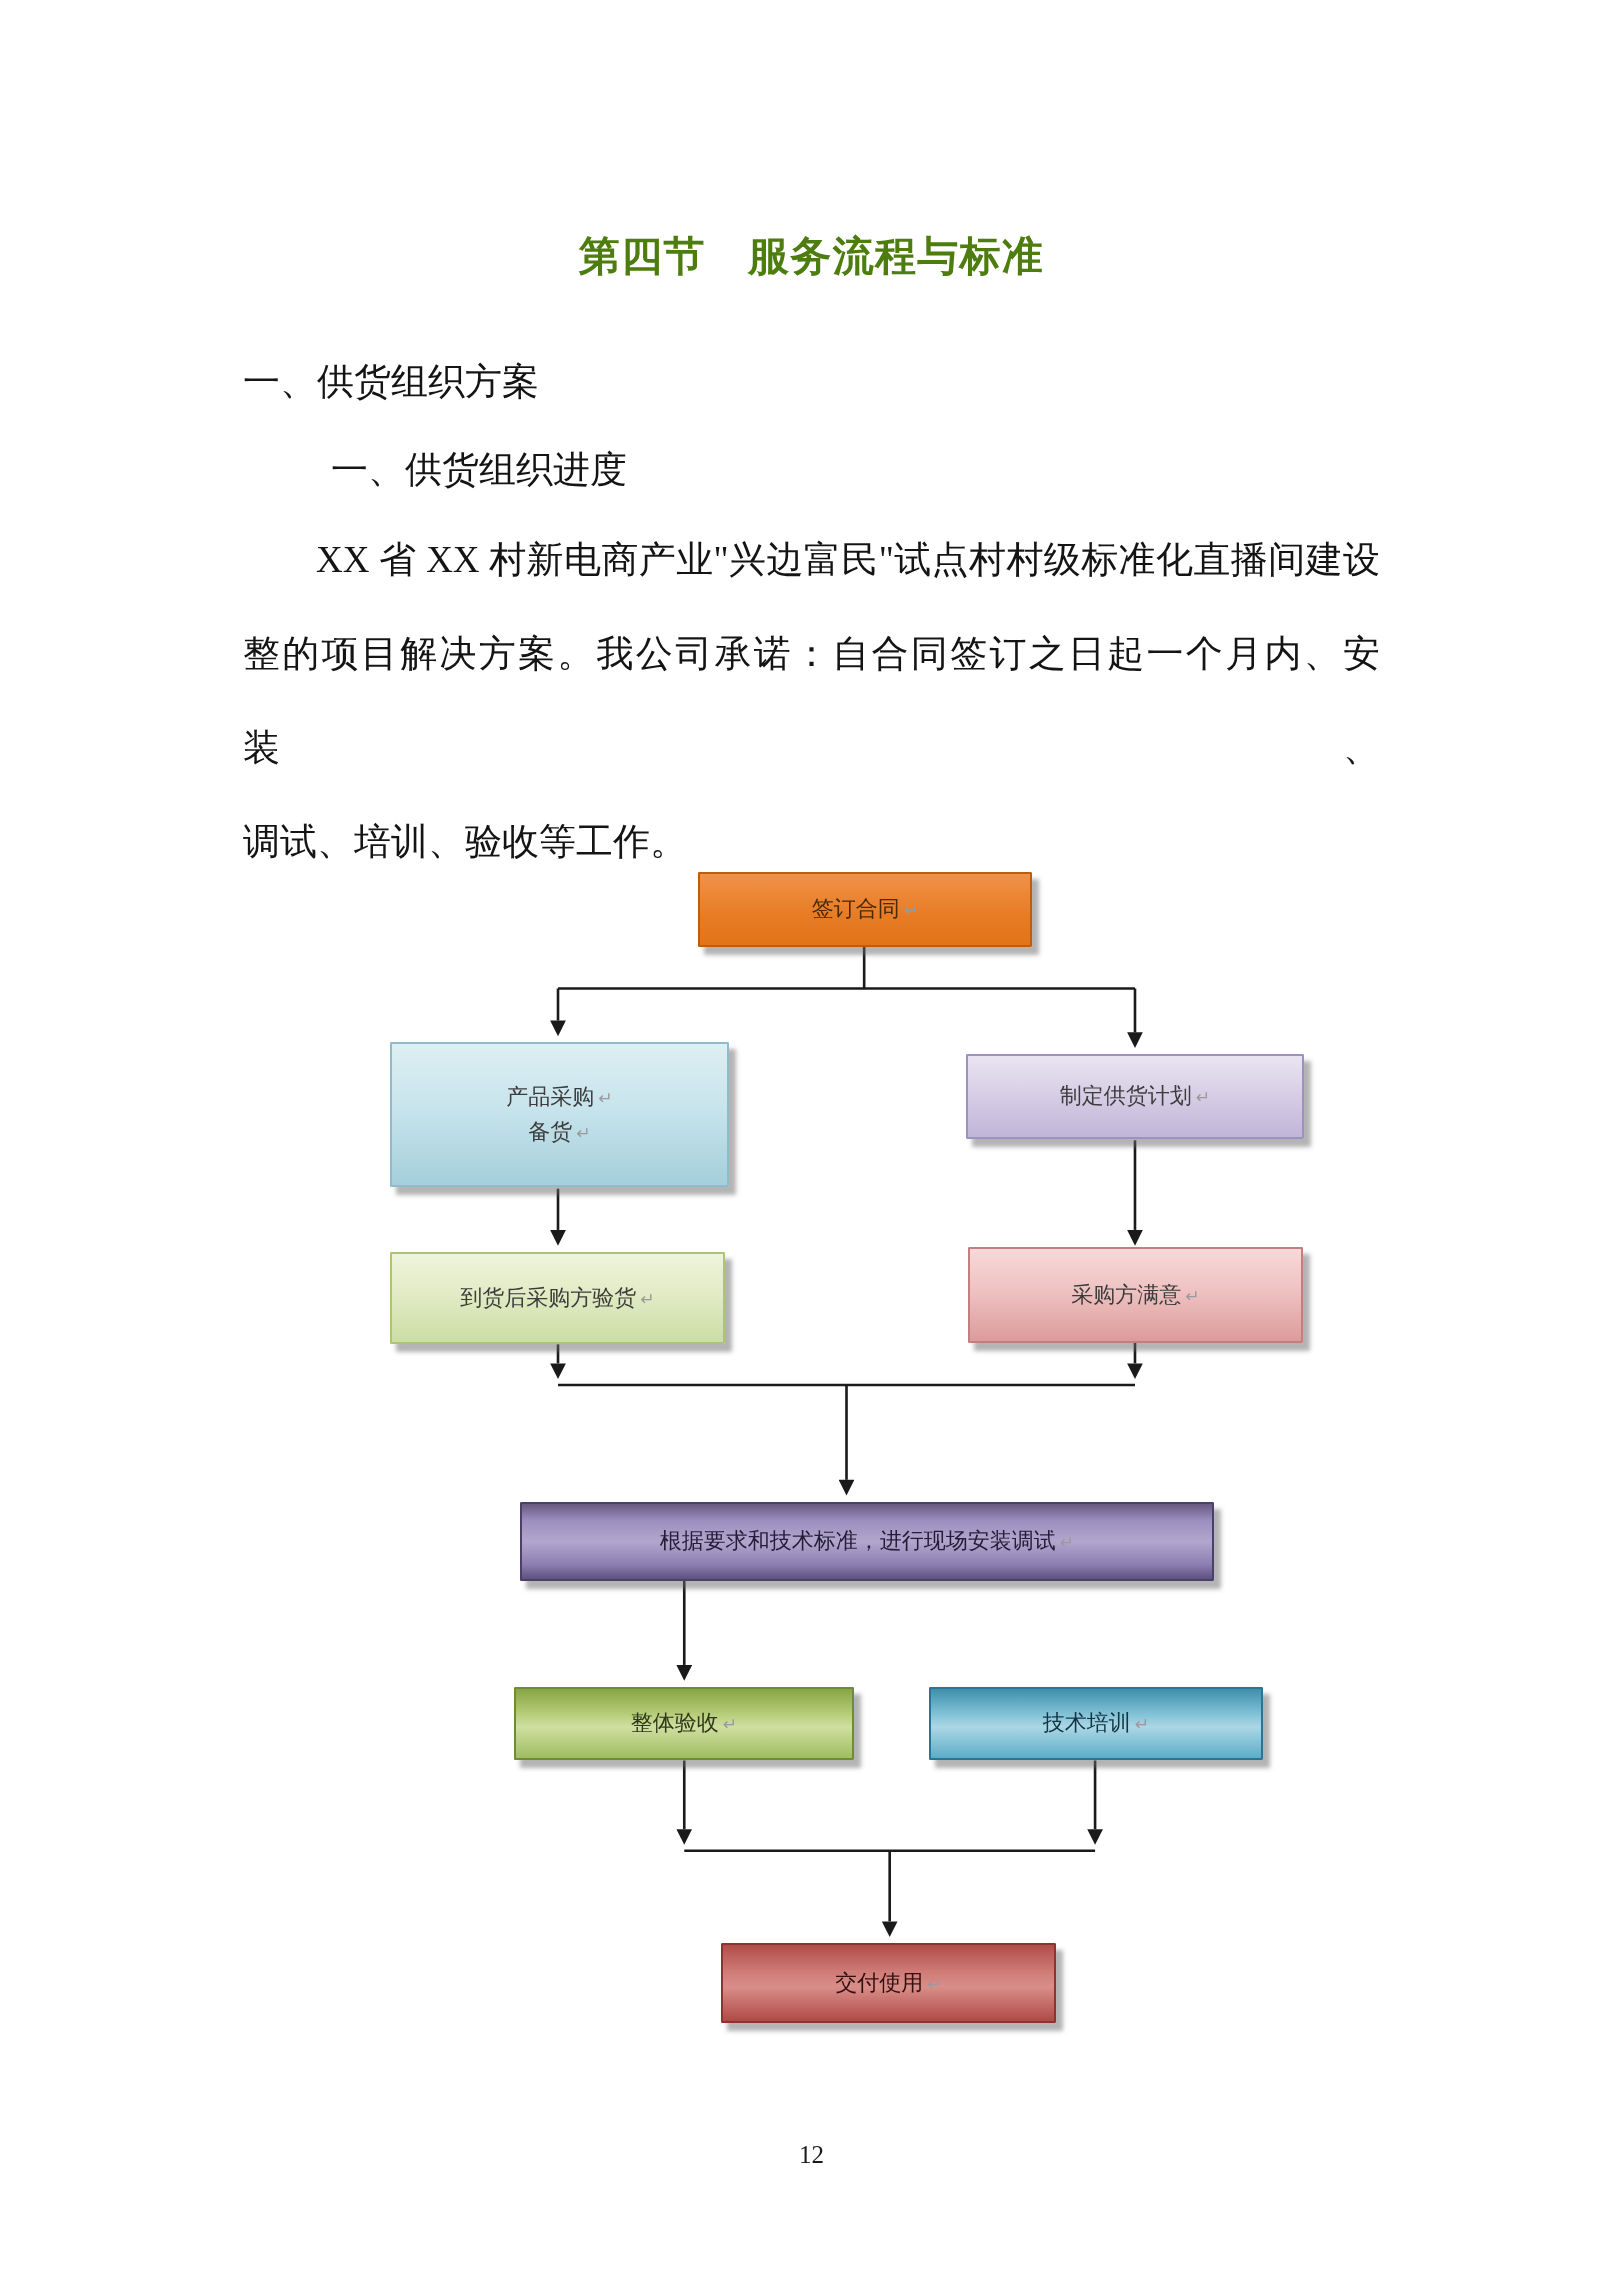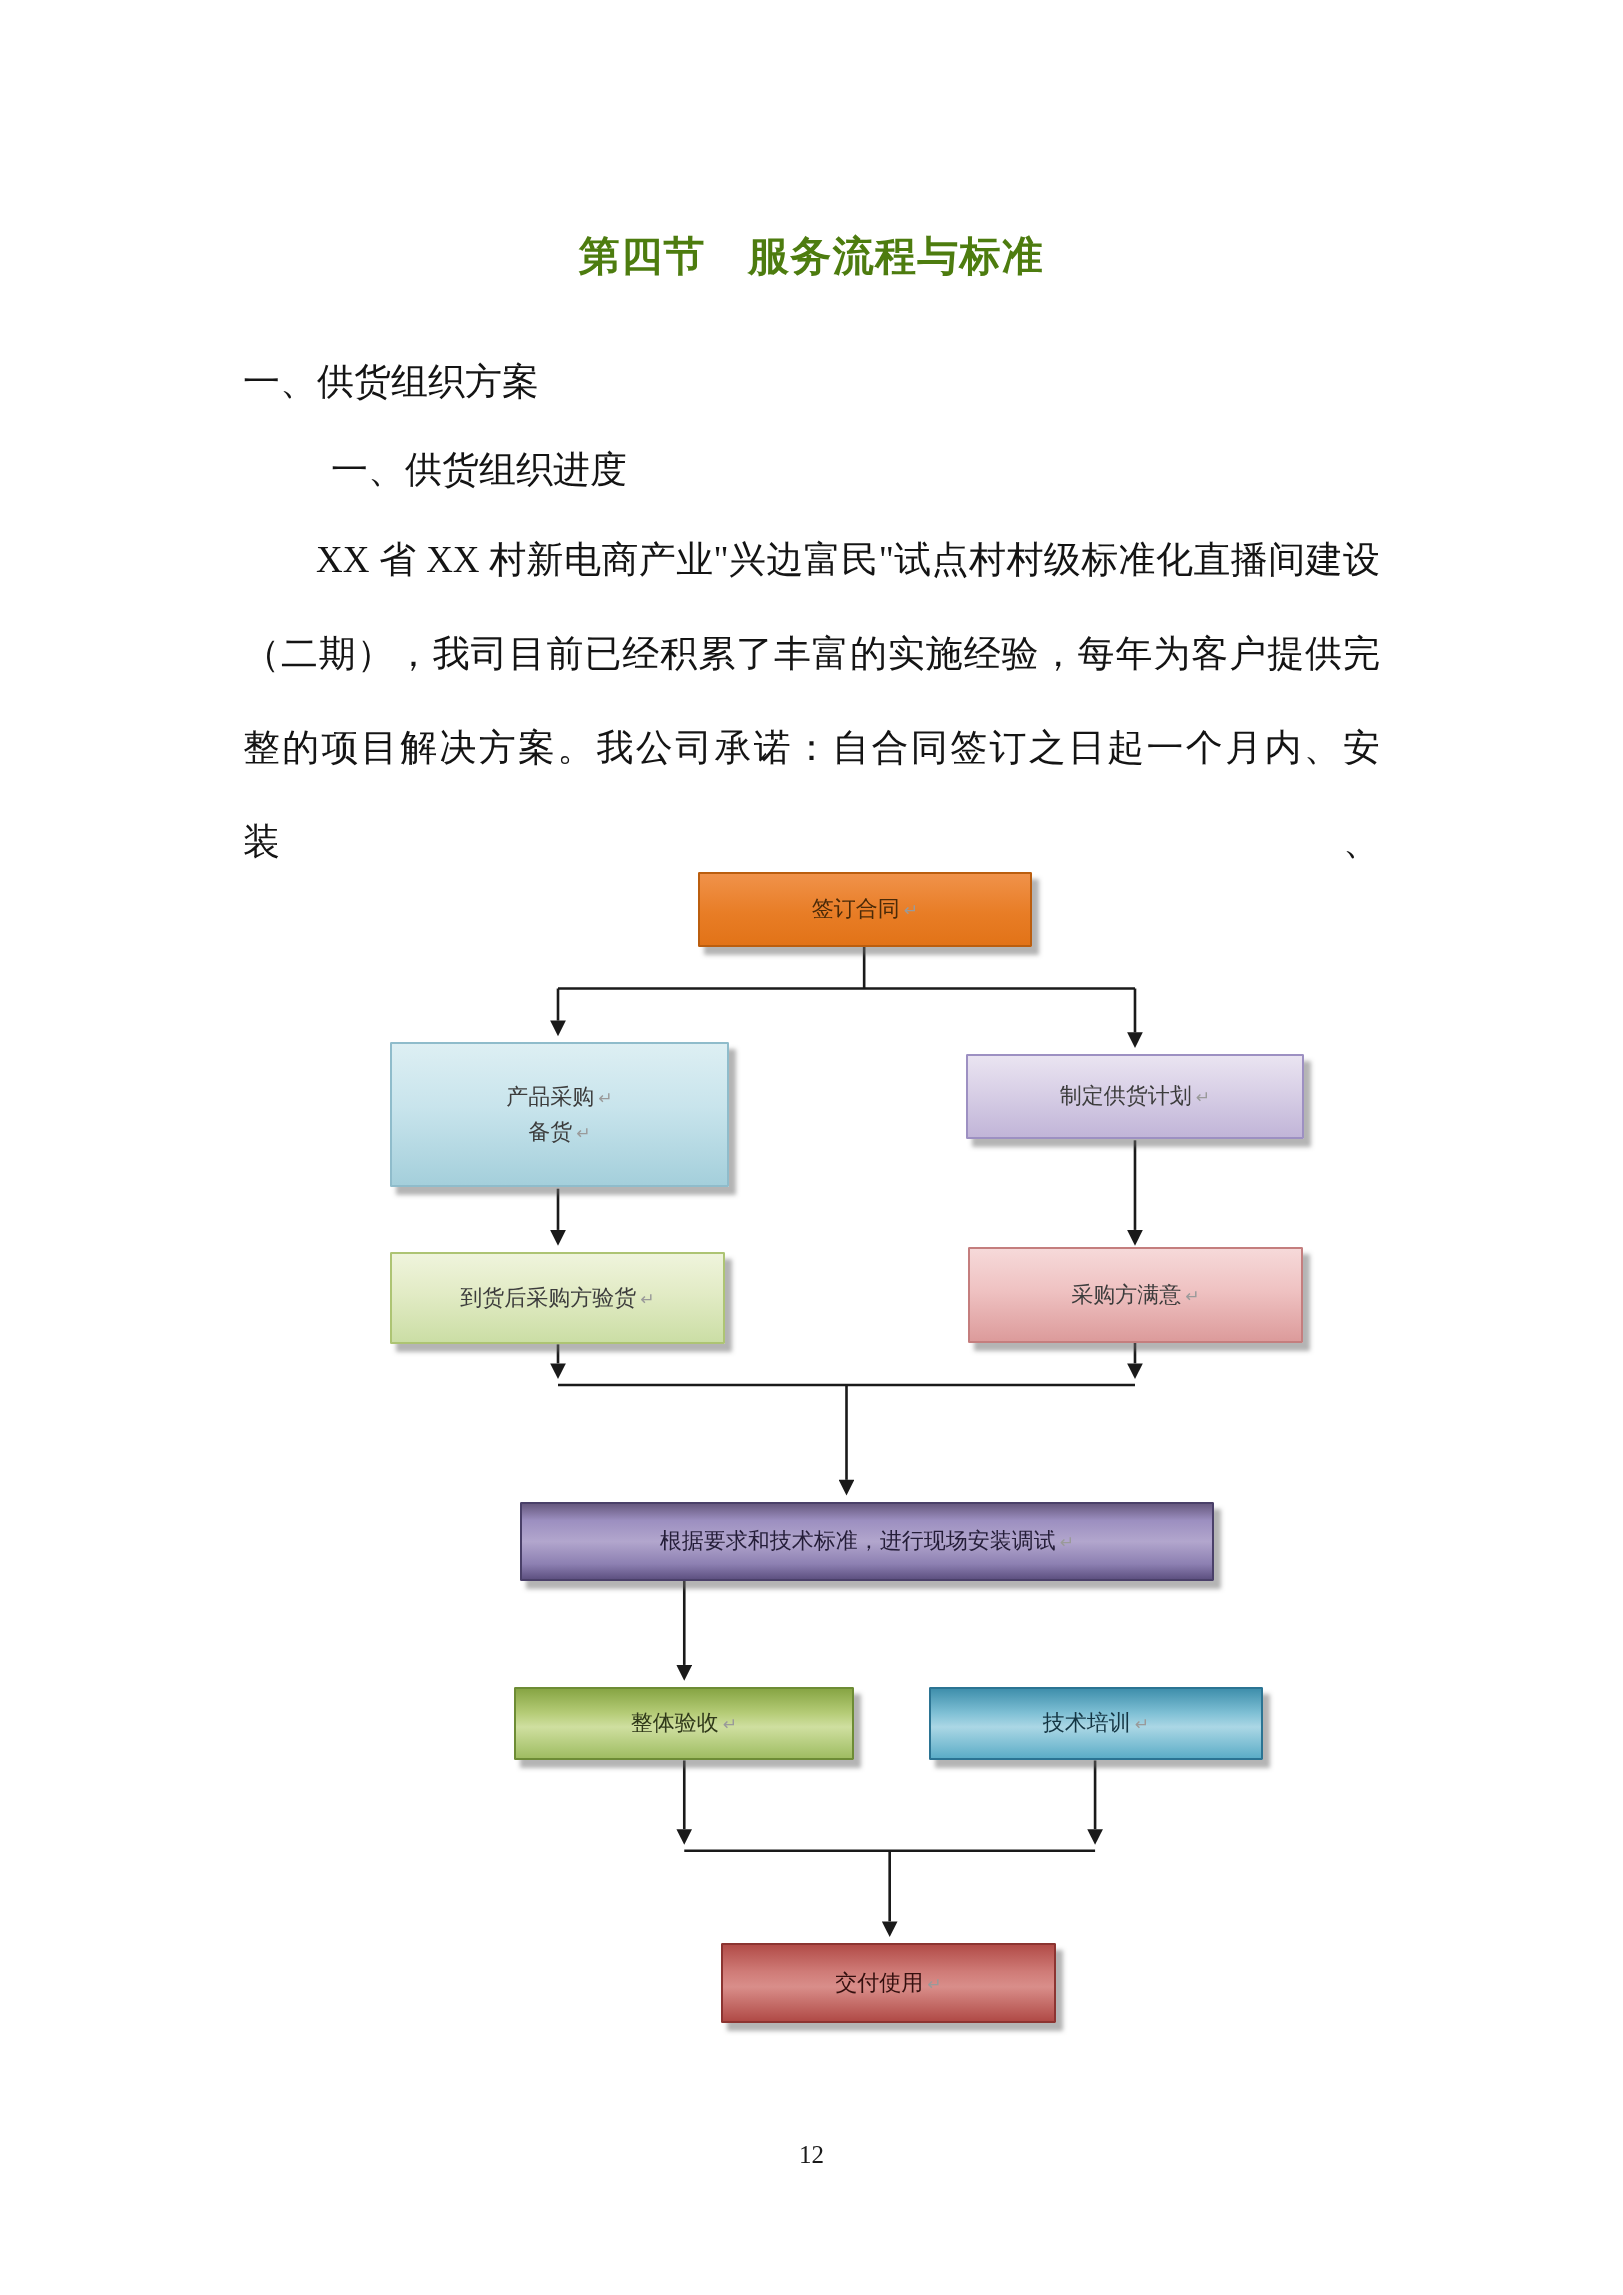--- a/index.html
+++ b/index.html
@@ -47,22 +47,22 @@
 </style>
 </head>
 <body>
 
 <div class="abs doc-title">第四节　服务流程与标准</div>
 <div class="abs h1">一、供货组织方案</div>
 <div class="abs h2">一、供货组织进度</div>
 
 <div class="abs para">
   <div class="pline first">XX 省 XX 村新电商产业"兴边富民"试点村村级标准化直播间建设</div>
-  <div class="pline">（二期），我司目前已经积累了丰富的实施经验，每年为客户提供完</div>
   <div class="pline">整的项目解决方案。我公司承诺：自合同签订之日起一个月内、安装、</div>
+  <div class="pline last">调试、培训、验收等工作。</div>
 </div>
 
 <svg class="connectors" width="1623" height="2295" viewBox="0 0 2481 3508">
   <defs>
     <marker id="ah" viewBox="0 0 10 10" refX="0" refY="5" markerWidth="30" markerHeight="24" orient="auto" markerUnits="userSpaceOnUse">
       <path d="M0,0 L10,5 L0,10 z" fill="#1a1a1a"></path>
     </marker>
   </defs>
   <g stroke="#1a1a1a" stroke-width="4" fill="none">
     <path d="M1321,1445 V1511"></path>

